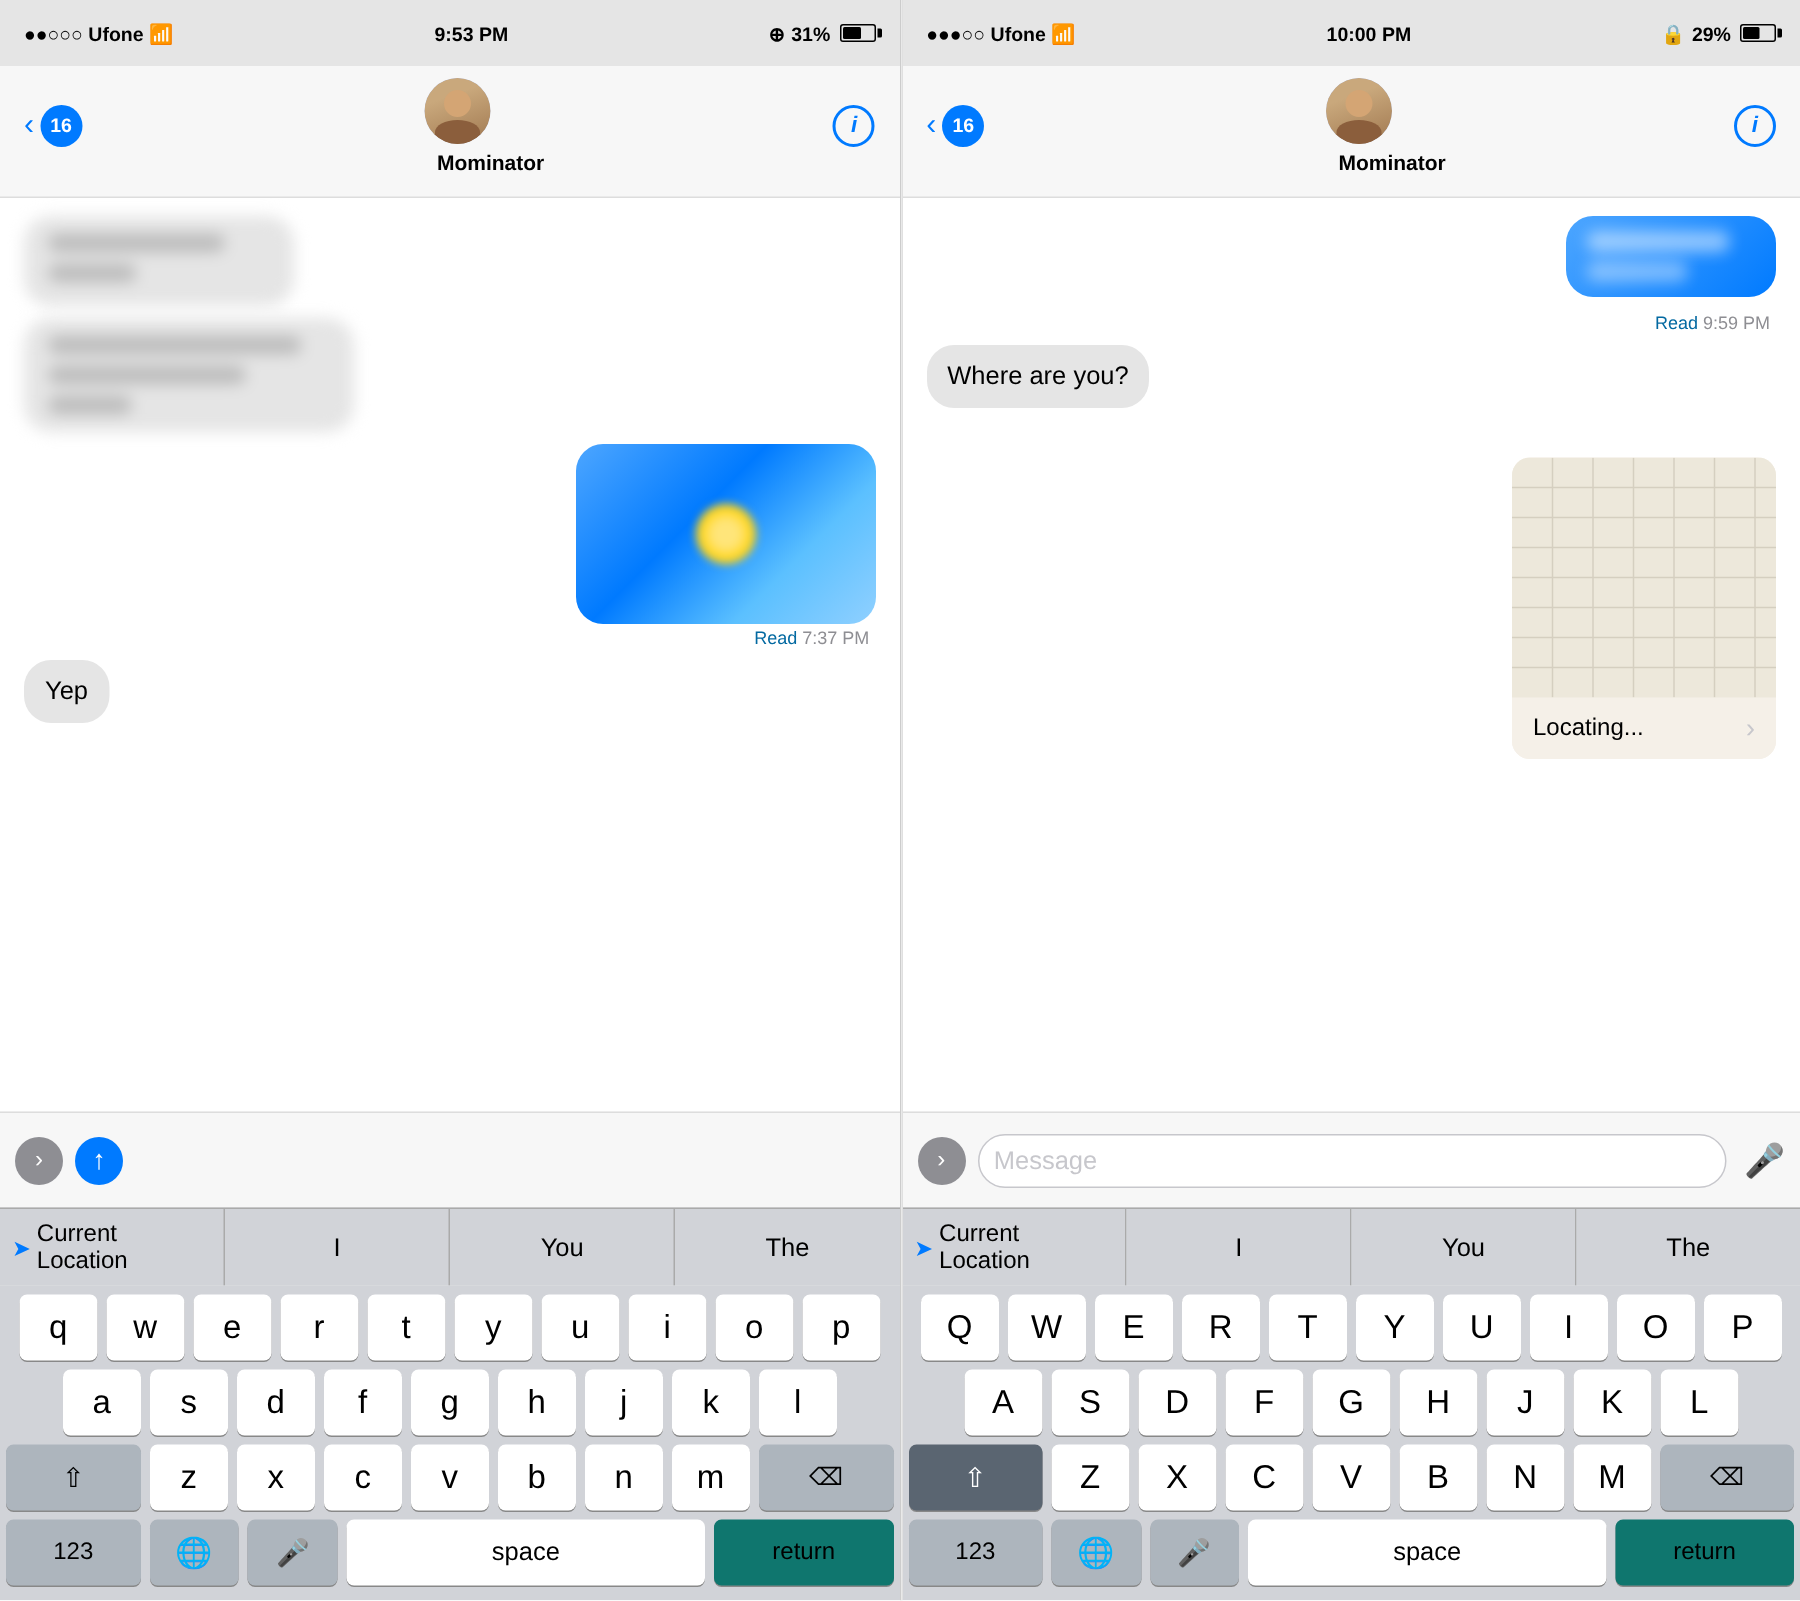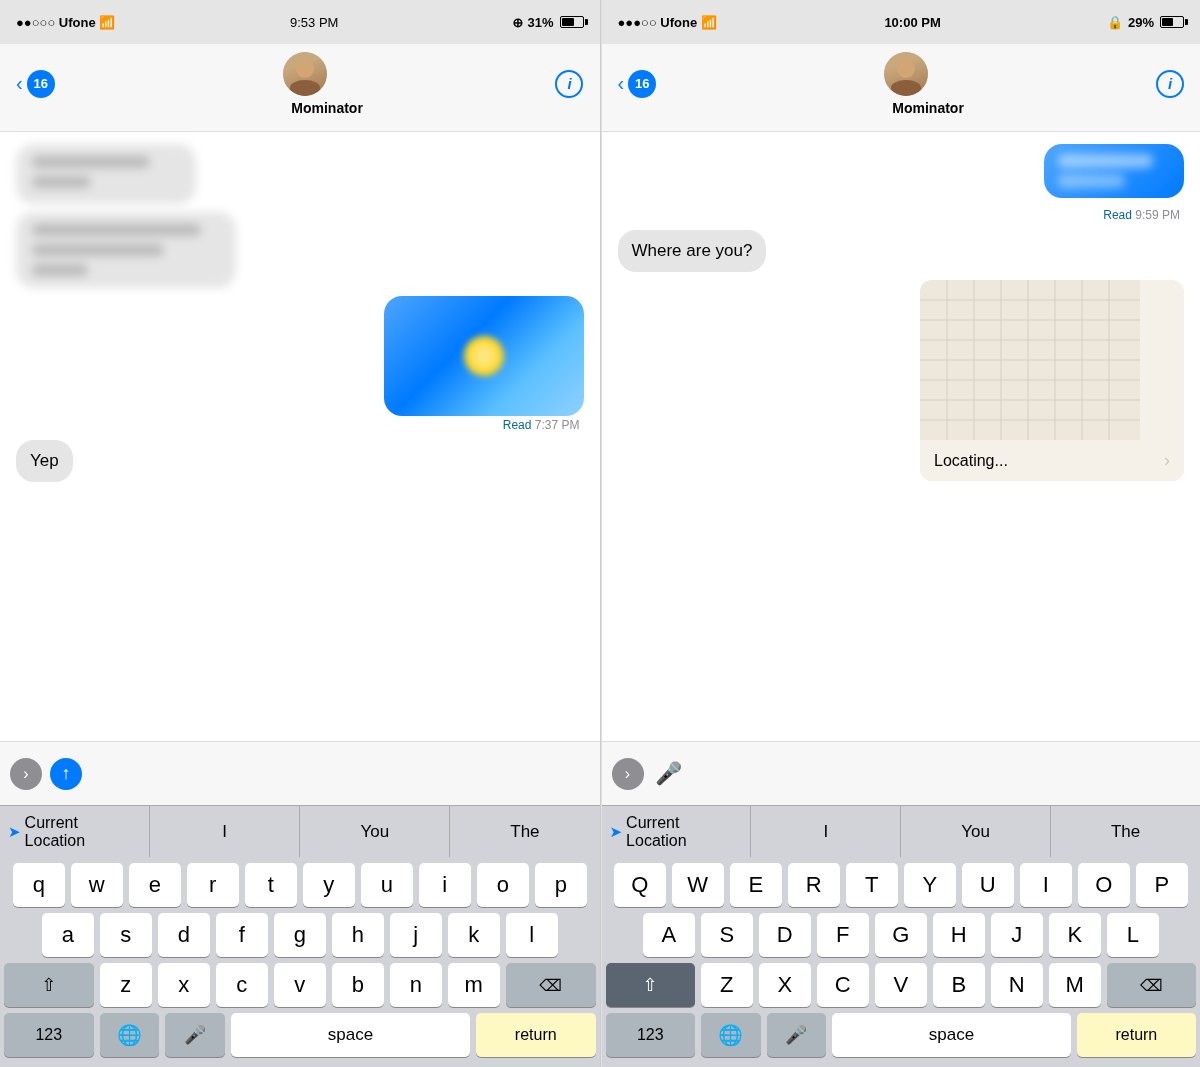--- a/index.html
+++ b/index.html
@@ -361,21 +361,21 @@
     .key.space-key {
       max-width: none;
       flex: 4;
       font-size: 17px;
       background: #fff;
     }
     .key.return-key {
       max-width: none;
       flex: 2;
       font-size: 16px;
-      background: #fef9c3;
+      background: #0f766e;
     }
     .key.num-key {
       max-width: none;
       flex: 1.5;
       font-size: 16px;
       background: #adb5bd;
     }
     .key.emoji-key {
       max-width: none;
       flex: 1;
@@ -405,21 +405,22 @@
     .phone-panel.right {
       background: #fff;
       border-left: 1px solid #e0e0e0;
     }
 
     .locating-card {
       background: #f5f0e8;
       border-radius: 12px;
       overflow: hidden;
       align-self: flex-end;
-      width: 264px;
+      width: 176px;
+      margin-top: 25px;
     }
     .map-placeholder {
       width: 220px;
       height: 160px;
       background: #ede8db;
       position: relative;
       overflow: hidden;
     }
     .map-grid {
       position: absolute;
@@ -460,21 +461,21 @@
 </head>
 <body>
 
 <div class="phone-panel">
 
   <div class="status-bar">
     <div class="status-left">
       <span>●●○○○ Ufone</span>
       <span>📶</span>
     </div>
-    <span style="font-weight:400;">9:53 PM</span>
+    <span style="font-weight:700;">9:53 PM</span>
     <div class="status-right">
       <span>⊕</span>
       <span>31%</span>
       <div class="battery-icon">
         <div class="battery-fill" style="width: 55%;"></div>
       </div>
     </div>
   </div>
 
   <div class="nav-bar">
@@ -674,20 +675,23 @@
           <span class="chevron-right">›</span>
         </div>
       </div>
     </div>
   </div>
 
   <div class="input-area">
     <div class="expand-btn">
       <span>›</span>
     </div>
+    <div class="message-input-wrap">
+      <span class="message-input-placeholder">Message</span>
+    </div>
     <div style="color:#007aff; font-size:22px; padding-left: 4px;">
       <span>🎤</span>
     </div>
   </div>
 
   <div class="autocomplete-bar">
     <div class="autocomplete-item location">
       <span class="location-arrow">➤</span>
       <span>Current Location</span>
     </div>

